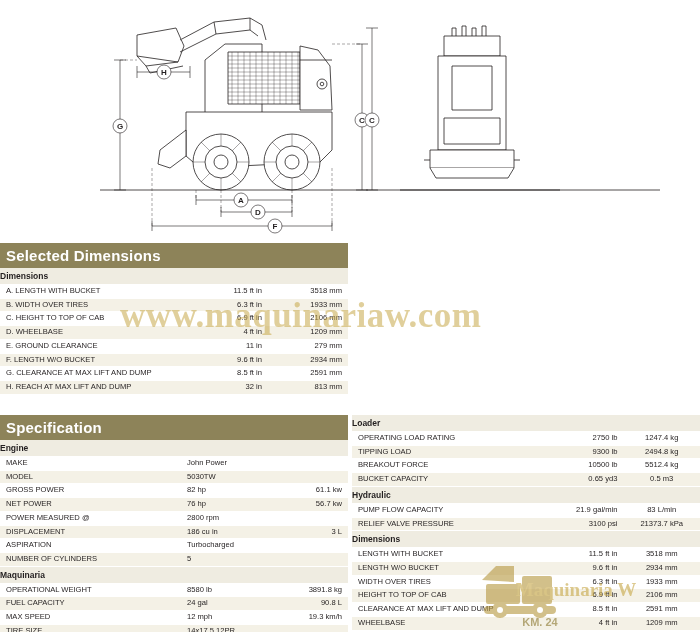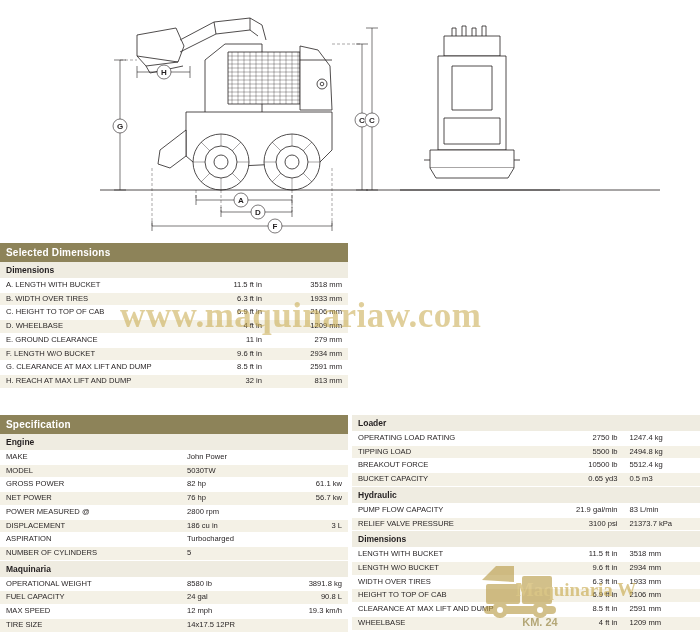--- a/index.html
+++ b/index.html
@@ -32,28 +32,28 @@
   }
   .wm-logo {
     position:absolute; right:20px; bottom:2px;
     width:200px; height:70px; z-index:50; pointer-events:none;
   }
 
   
   .block { position:absolute; }
   .bar {
     background:#8d8359; color:#ffffff;
-    font-weight:bold; font-size:10px;
+    font-weight:bold; font-size:15px;
     padding:4px 6px;
     letter-spacing:0.2px;
   }
   .sub {
     background:#efece1; color:#231f20;
     font-weight:bold; font-size:8.5px;
-    padding:3px 6px;
+    padding:3px 0;
     border-bottom:1px solid #ffffff;
   }
   table.spec { width:100%; border-collapse:collapse; }
   table.spec td {
     padding:2px 6px;
     font-size:7.6px;
     line-height:1.15;
     vertical-align:top;
     border-bottom:1px solid #ffffff;
   }
@@ -73,21 +73,21 @@
   
   #specification { left:0; top:415px; width:348px; }
   #specification td.lbl { width:52%; text-transform:uppercase; }
   #specification td.v1 { width:26%; }
   #specification td.v2 { width:22%; text-align:right; }
 
   
   #loader-block { left:352px; top:415px; width:348px; }
   #loader-block td.lbl { width:52%; text-transform:uppercase; }
   #loader-block td.v1 { width:26%; text-align:right; }
-  #loader-block td.v2 { width:22%; text-align:left; }
+  #loader-block td.v2 { width:22%; text-align:center; }
 </style>
 </head>
 <body>
 
 <div class="page">
 
   <div class="drawings">
     <svg class="dwg-svg" width="700" height="240" viewBox="0 0 700 240" xmlns="http://www.w3.org/2000/svg">
       <g fill="none" stroke="#231f20" stroke-width="0.8" stroke-linejoin="round">
 
@@ -368,21 +368,21 @@
     <div class="sub">Loader</div>
     <table class="spec">
       <tbody>
         <tr>
           <td class="lbl">Operating Load Rating</td>
           <td class="v1">2750 lb</td>
           <td class="v2">1247.4 kg</td>
         </tr>
         <tr class="alt">
           <td class="lbl">Tipping Load</td>
-          <td class="v1">5500 lb</td>
+          <td class="v1">9300 lb</td>
           <td class="v2">2494.8 kg</td>
         </tr>
         <tr>
           <td class="lbl">Breakout Force</td>
           <td class="v1">10500 lb</td>
           <td class="v2">5512.4 kg</td>
         </tr>
         <tr class="alt">
           <td class="lbl">Bucket Capacity</td>
           <td class="v1">0.65 yd3</td>

